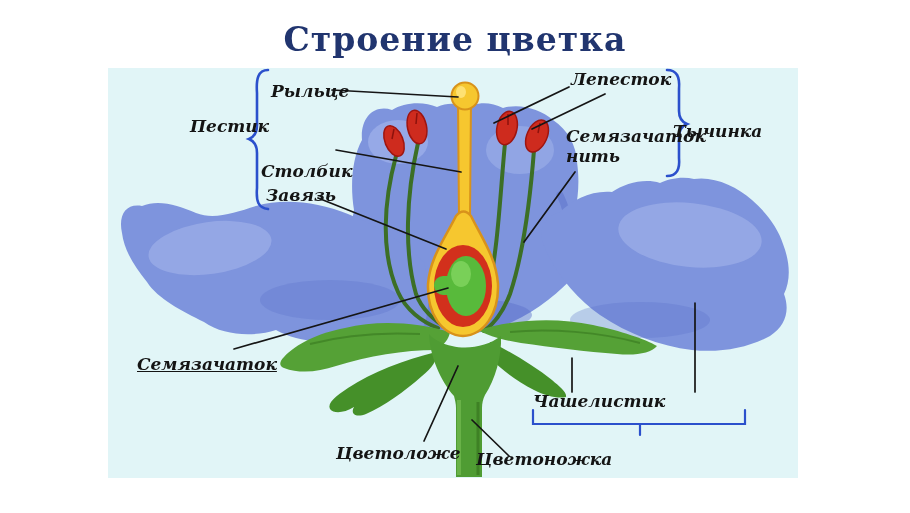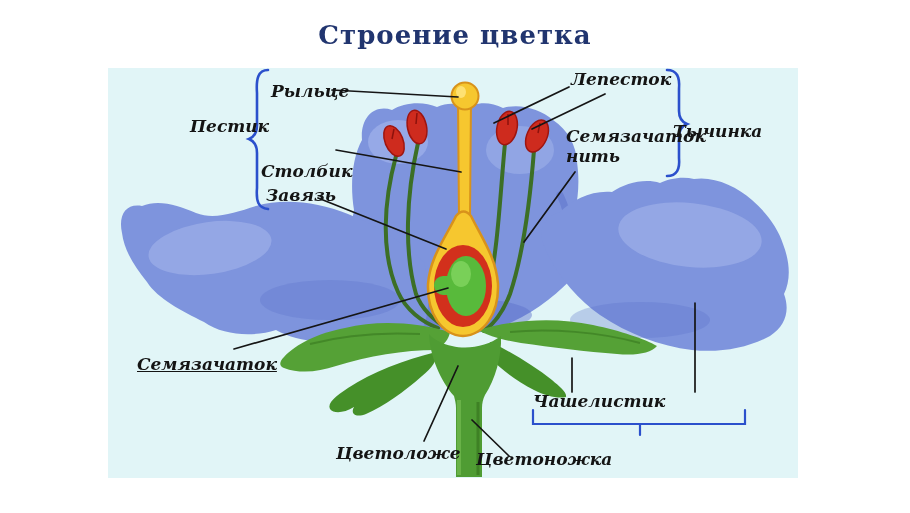--- a/index.html
+++ b/index.html
@@ -7,21 +7,21 @@
     width:910px;height:513px;position:relative;overflow:hidden;
     background:#ffffff;font-family:"DejaVu Serif","Liberation Serif",serif;
   }
   .stage{position:absolute;left:0;top:0;width:910px;height:513px;}
   .diagram-box{
     position:absolute;left:108px;top:68px;width:690px;height:410px;
     background:#e1f5f7;
   }
   .title{
     position:absolute;left:0;top:20px;width:910px;text-align:center;
-    font-size:26px;font-weight:bold;color:#21356f;letter-spacing:1px;
+    font-size:33px;font-weight:bold;color:#21356f;letter-spacing:1px;
   }
   svg.art{position:absolute;left:0;top:0;width:910px;height:513px;}
   .lbl{
     position:absolute;color:#141414;font-size:17px;font-weight:bold;
     font-style:italic;white-space:nowrap;line-height:20px;
   }
   .lbl.wrap{white-space:normal;width:116px;}
   
   .lbl-pestik{left:174px;top:116px;margin-left:16px;}
   .lbl-rylce{left:271px;top:81px;}

